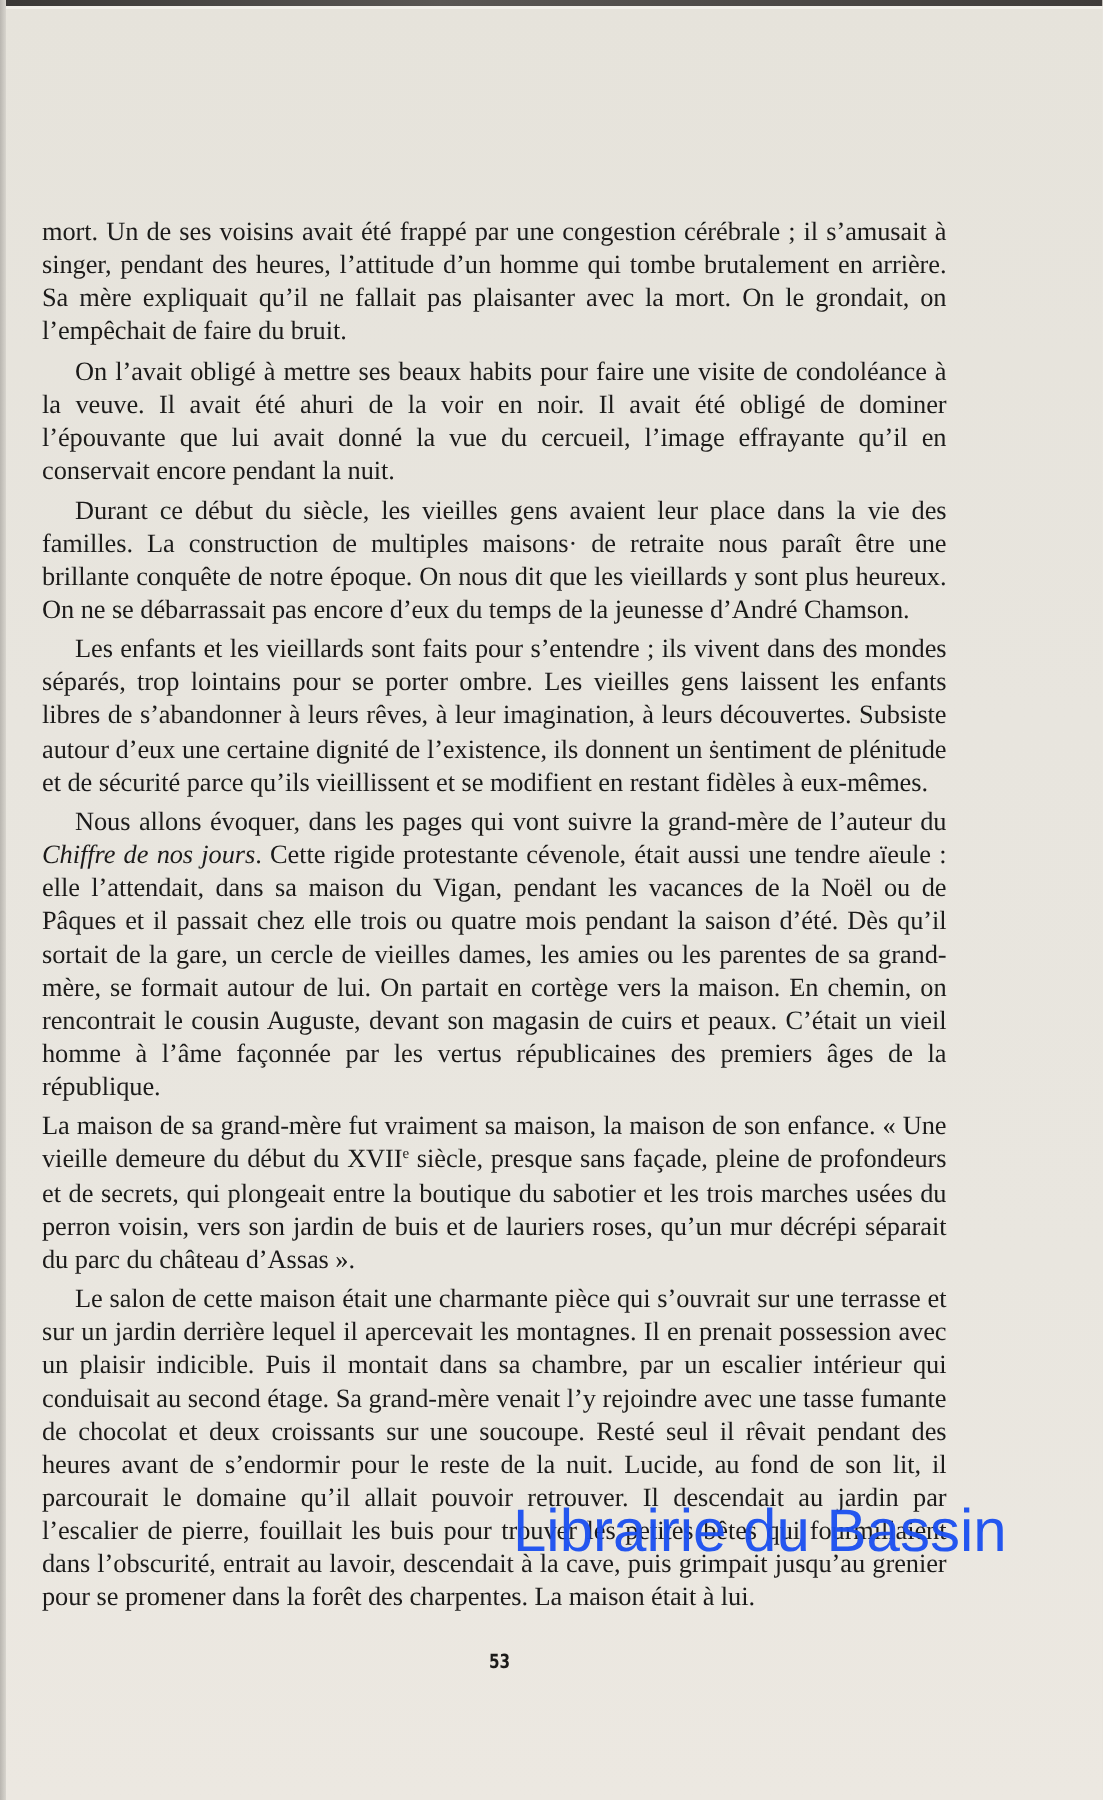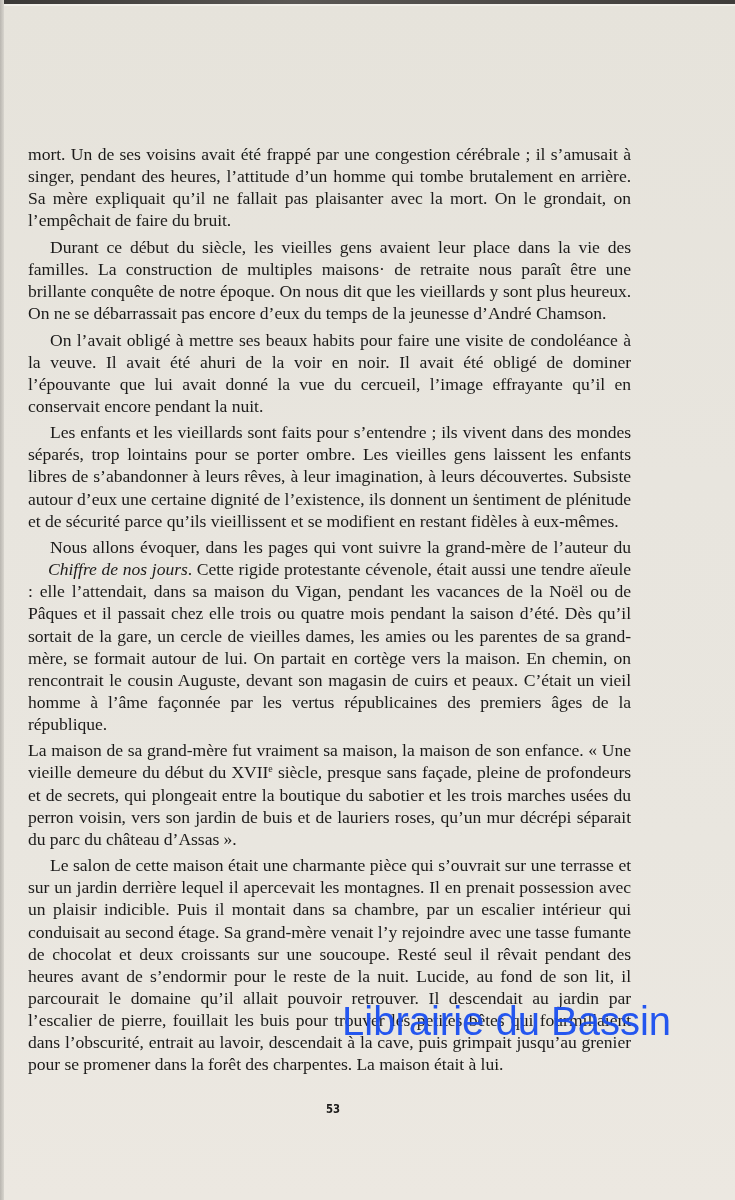--- a/index.html
+++ b/index.html
@@ -63,21 +63,20 @@
       hyphens: none;
     }
     .para.no-indent {
       text-indent: 0;
     }
     .para.first {
       text-indent: 0;
     }
     .para em {
       font-style: italic;
-      margin-left: 20px;
     }
     sup.exp {
       font-size: 10px;
       vertical-align: 6px;
       line-height: 0;
     }
     .page-number {
       position: absolute;
       left: 326px;
       top: 1101px;
@@ -105,22 +104,22 @@
 </head>
 <body>
 
 <div class="page">
   <div class="top-edge"></div>
   <div class="top-edge-light"></div>
   <div class="left-edge"></div>
 
   <div class="text-block">
     <p class="para first">mort. Un de ses voisins avait été frappé par une congestion cérébrale ; il s’amusait à singer, pendant des heures, l’attitude d’un homme qui tombe brutalement en arrière. Sa mère expliquait qu’il ne fallait pas plaisanter avec la mort. On le grondait, on l’empêchait de faire du bruit.</p>
+    <p class="para">On l’avait obligé à mettre ses beaux habits pour faire une visite de condoléance à la veuve. Il avait été ahuri de la voir en noir. Il avait été obligé de dominer l’épouvante que lui avait donné la vue du cercueil, l’image effrayante qu’il en conservait encore pendant la nuit.</p>
     <p class="para">Durant ce début du siècle, les vieilles gens avaient leur place dans la vie des familles. La construction de multiples maisons· de retraite nous paraît être une brillante conquête de notre époque. On nous dit que les vieillards y sont plus heureux. On ne se débarrassait pas encore d’eux du temps de la jeunesse d’André Chamson.</p>
-    <p class="para">On l’avait obligé à mettre ses beaux habits pour faire une visite de condoléance à la veuve. Il avait été ahuri de la voir en noir. Il avait été obligé de dominer l’épouvante que lui avait donné la vue du cercueil, l’image effrayante qu’il en conservait encore pendant la nuit.</p>
     <p class="para">Les enfants et les vieillards sont faits pour s’entendre ; ils vivent dans des mondes séparés, trop lointains pour se porter ombre. Les vieilles gens laissent les enfants libres de s’abandonner à leurs rêves, à leur imagination, à leurs découvertes. Subsiste autour d’eux une certaine dignité de l’existence, ils donnent un ṡentiment de plénitude et de sécurité parce qu’ils vieillissent et se modifient en restant fidèles à eux-mêmes.</p>
     <p class="para"><span>Nous allons évoquer, dans les pages qui vont suivre la grand-mère de l’auteur du </span><em>Chiffre de nos jours</em><span>. Cette rigide protestante cévenole, était aussi une tendre aïeule : elle l’attendait, dans sa maison du Vigan, pendant les vacances de la Noël ou de Pâques et il passait chez elle trois ou quatre mois pendant la saison d’été. Dès qu’il sortait de la gare, un cercle de vieilles dames, les amies ou les parentes de sa grand-mère, se formait autour de lui. On partait en cortège vers la maison. En chemin, on rencontrait le cousin Auguste, devant son magasin de cuirs et peaux. C’était un vieil homme à l’âme façonnée par les vertus républicaines des premiers âges de la république.</span></p>
     <p class="para no-indent"><span>La maison de sa grand-mère fut vraiment sa maison, la maison de son enfance. « Une vieille demeure du début du XVII</span><sup class="exp">e</sup><span> siècle, presque sans façade, pleine de profondeurs et de secrets, qui plongeait entre la boutique du sabotier et les trois marches usées du perron voisin, vers son jardin de buis et de lauriers roses, qu’un mur décrépi séparait du parc du château d’Assas ».</span></p>
     <p class="para">Le salon de cette maison était une charmante pièce qui s’ouvrait sur une terrasse et sur un jardin derrière lequel il apercevait les montagnes. Il en prenait possession avec un plaisir indicible. Puis il montait dans sa chambre, par un escalier intérieur qui conduisait au second étage. Sa grand-mère venait l’y rejoindre avec une tasse fumante de chocolat et deux croissants sur une soucoupe. Resté seul il rêvait pendant des heures avant de s’endormir pour le reste de la nuit. Lucide, au fond de son lit, il parcourait le domaine qu’il allait pouvoir retrouver. Il descendait au jardin par l’escalier de pierre, fouillait les buis pour trouver les petites bêtes qui fourmillaient dans l’obscurité, entrait au lavoir, descendait à la cave, puis grimpait jusqu’au grenier pour se promener dans la forêt des charpentes. La maison était à lui.</p>
   </div>
 
   <div class="watermark">Librairie du Bassin</div>
 
   <div class="page-number">53</div>
 </div>

